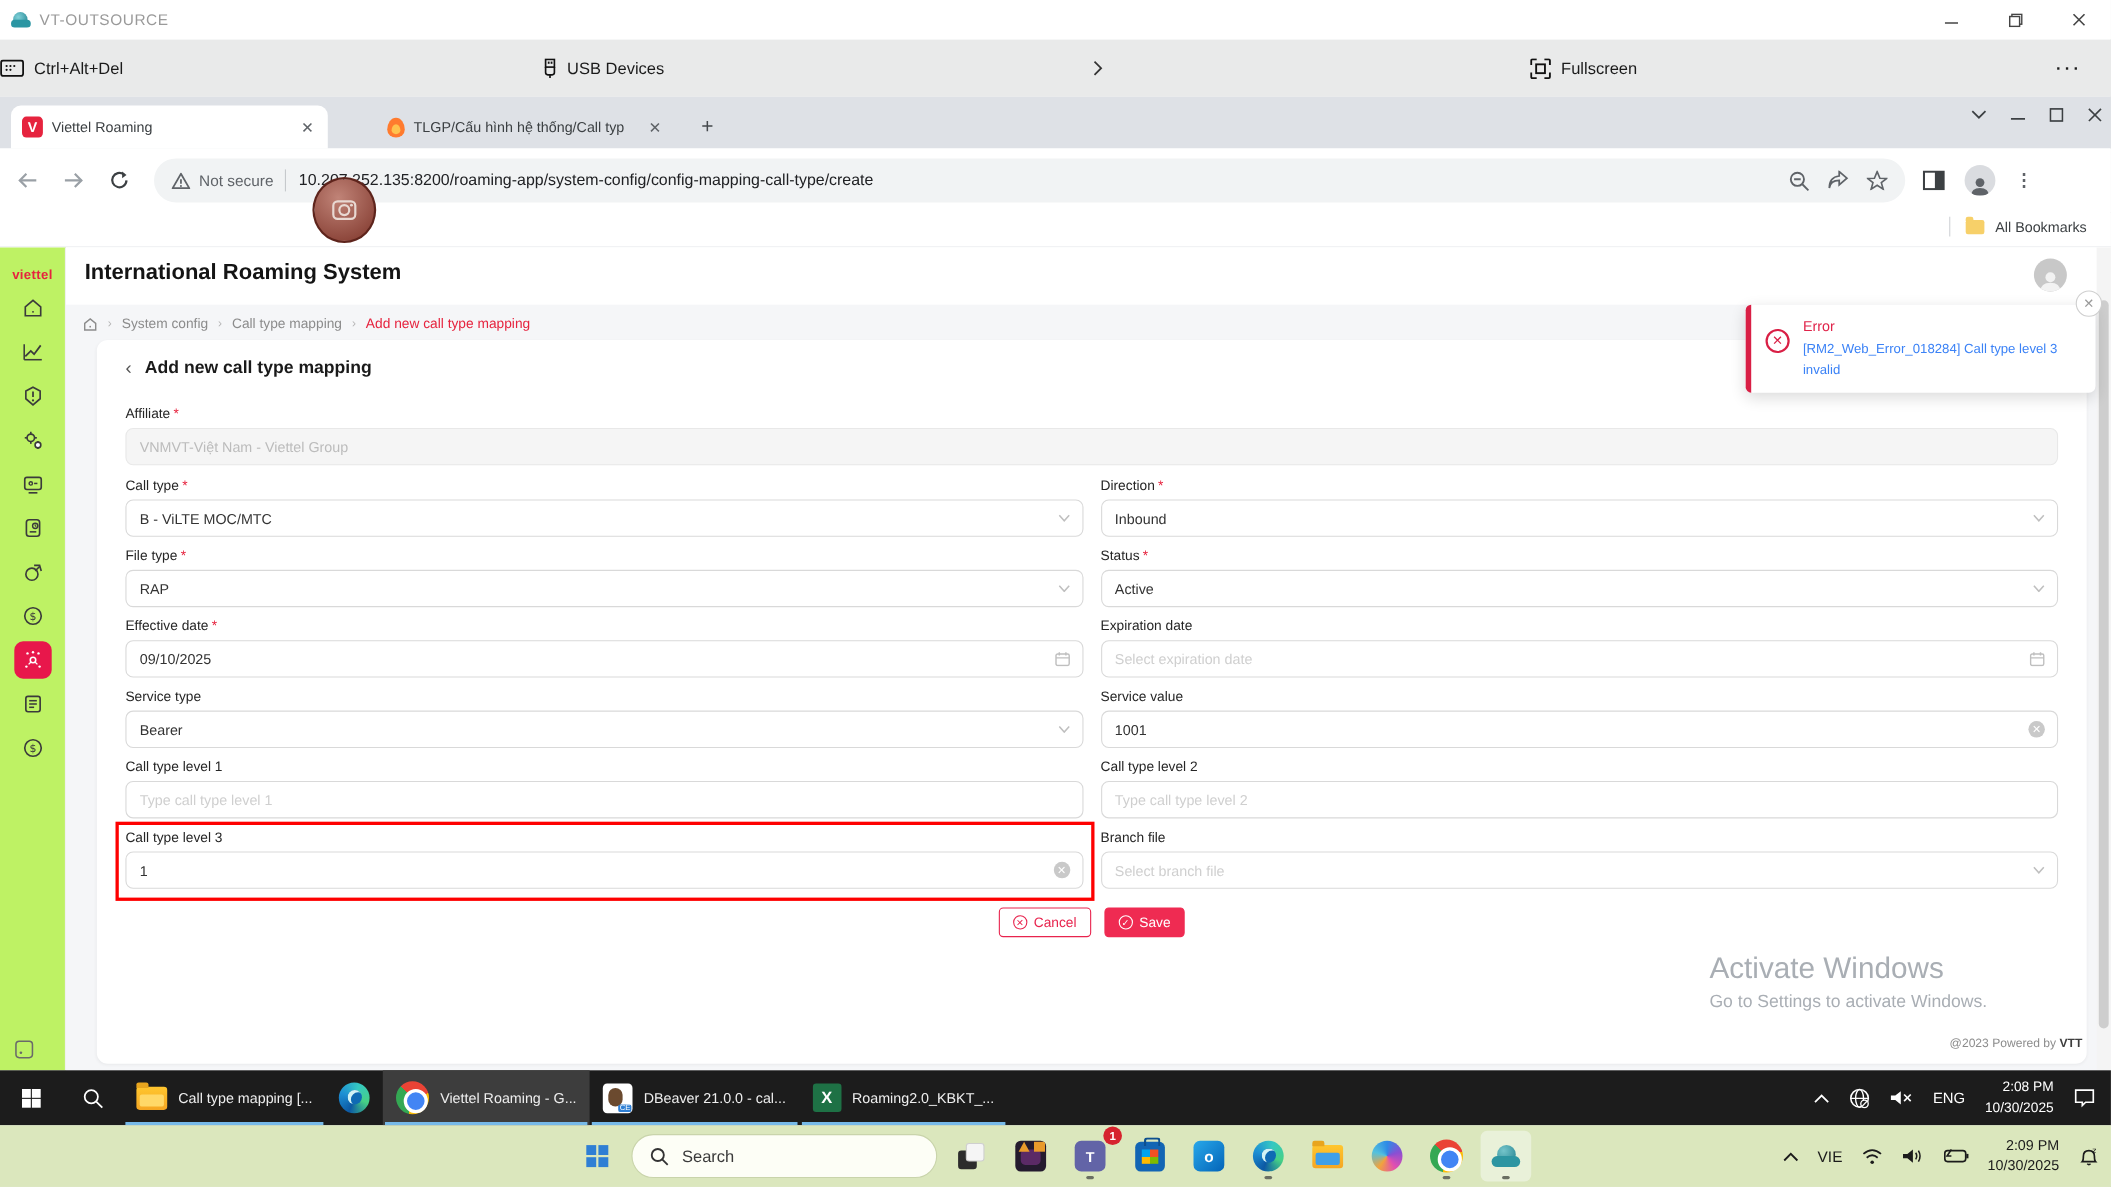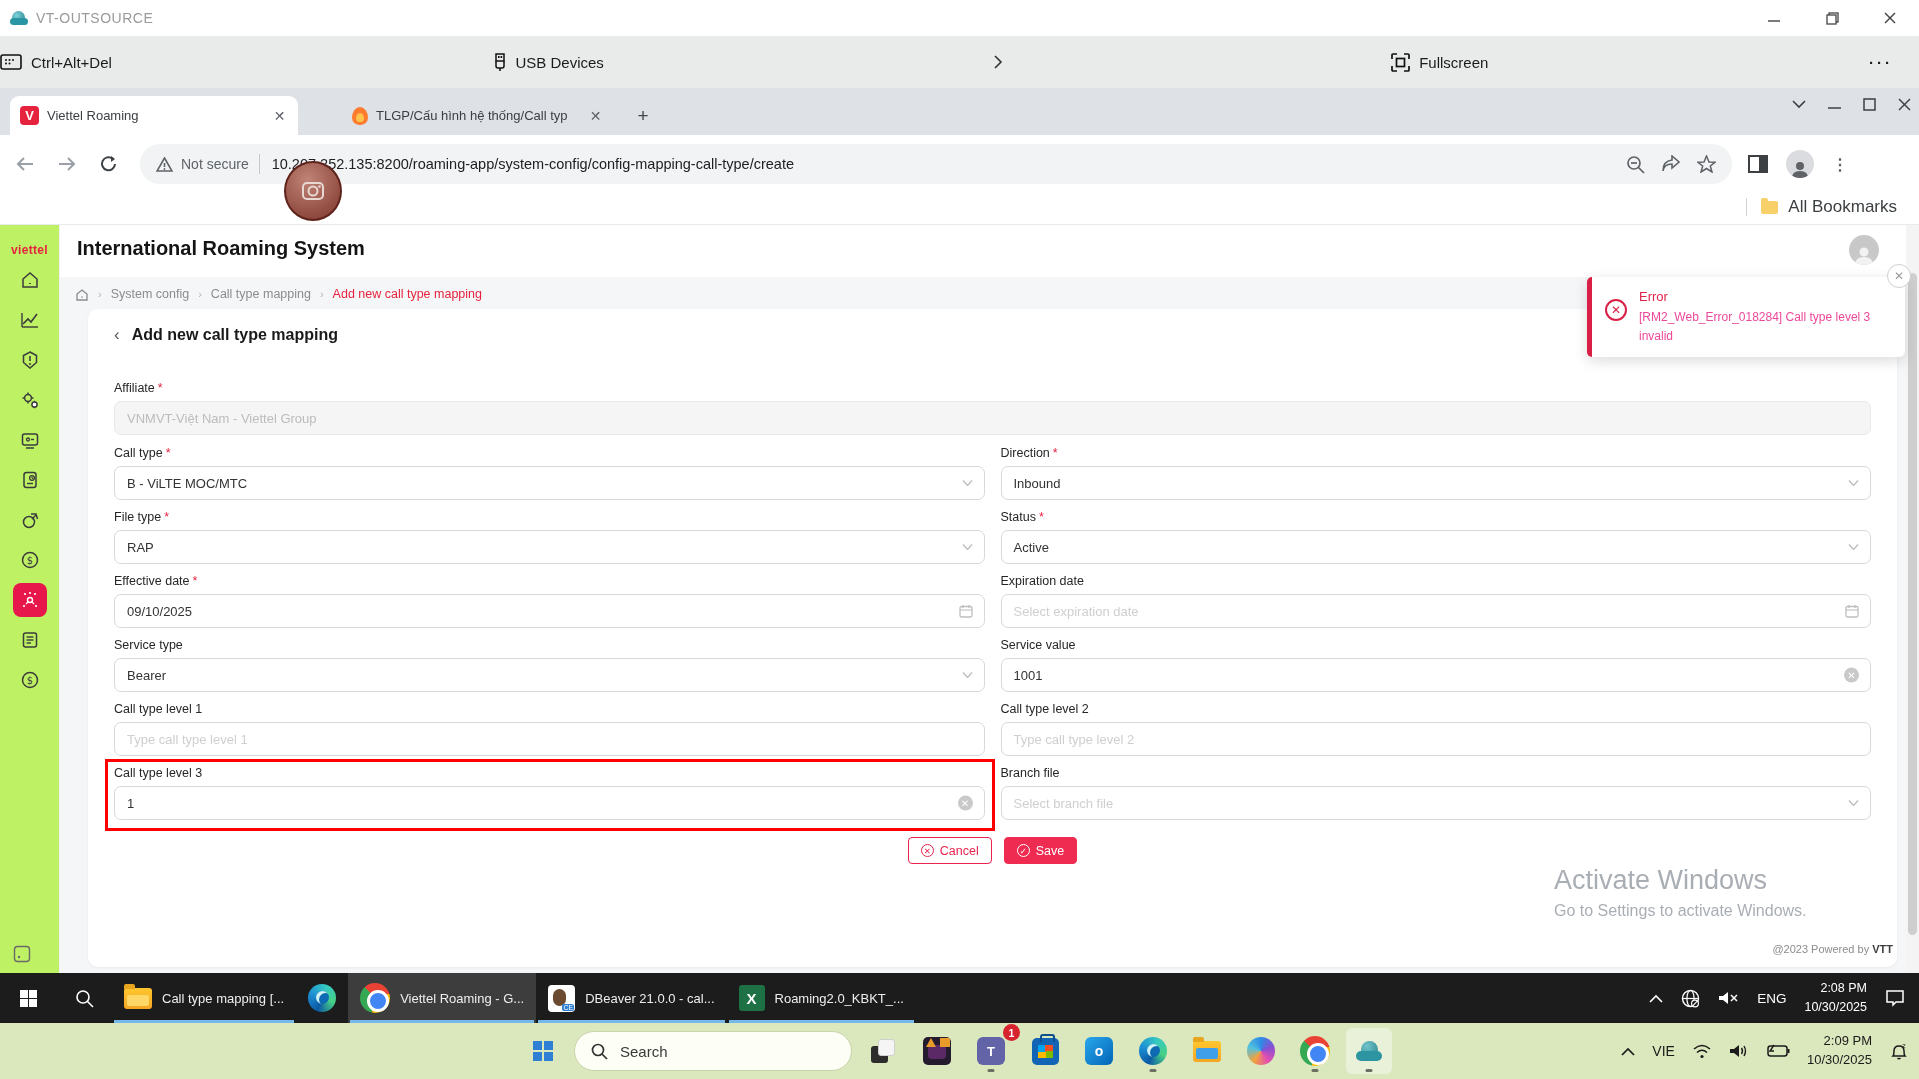--- a/index.html
+++ b/index.html
@@ -52,21 +52,21 @@
   .omnibox .divider { width:1px; height:20px; background:#c6c9cc; margin-right:12px; }
   .omnibox .url { color:#202124; font-size:14.5px; flex:1; white-space:nowrap; overflow:hidden; }
   .omni-ic { margin-left:16px; display:flex; align-items:center; }
   .after-omni { display:flex; align-items:center; gap:18px; margin-left:16px; }
   .profile-dot { width:28px; height:28px; border-radius:50%; background:#dadce0; display:flex; align-items:flex-end; justify-content:center; overflow:hidden; }
 
   
   .bookbar { position:absolute; left:0; top:193px; width:1919px; height:32px; background:#fff;
              border-bottom:1px solid #e8eaed; }
   .bookright { position:absolute; right:22px; top:4px; display:flex; align-items:center; gap:10px;
-               font-size:17px; color:#3c4043; }
+               font-size:13px; color:#3c4043; }
   .bookright .sep { width:1px; height:18px; background:#d0d3d6; margin-right:4px; }
   .folder-sm { width:17px; height:13px; background:#f7d069; border-radius:2px; position:relative; }
   .folder-sm:before { content:""; position:absolute; left:0; top:-3px; width:7px; height:4px; background:#f7d069;
                       border-radius:2px 2px 0 0; }
 
   
   .page { position:absolute; left:0; top:225px; width:1919px; height:748px; background:#fff; }
   .sidebar { position:absolute; left:0; top:0; width:60px; height:748px; background:#bef264;
              border-right:1px solid #f0f0f0; display:flex; flex-direction:column; align-items:center; }
   .vlogo { margin-top:18px; font-size:12px; font-weight:bold; color:#e6233e; letter-spacing:.3px; }
@@ -94,42 +94,42 @@
   .field { position:relative; }
   .field label { display:block; font-size:12.5px; color:#262626; margin-bottom:6px; }
   .req { color:#e6233e; margin-left:3px; }
   .input { height:34px; border:1px solid #d9d9d9; border-radius:7px; background:#fff; display:flex;
            align-items:center; padding:0 12px; font-size:13px; color:#333; position:relative; }
   .input .ph { color:#cfcfcf; }
   .input.disabled { background:#f5f5f5; border-color:#e8e8e8; color:#bcbcbc; }
   .suffix { position:absolute; right:11px; top:50%; transform:translateY(-50%); display:flex; align-items:center; }
   .clear-ic { width:15px; height:15px; border-radius:50%; background:#c9c9c9; color:#fff; font-size:10px;
               display:flex; align-items:center; justify-content:center; }
-  .aff-row { margin-top:36px; }
+  .aff-row { margin-top:24px; }
   .form-grid { margin-top:11px; display:grid; grid-template-columns:1fr 1fr; column-gap:16px; row-gap:10px; }
   .hl { position:relative; }
   .hl:after { content:""; position:absolute; left:-9px; right:-10px; top:-7px; bottom:-11px;
               border:3px solid #fe0000; pointer-events:none; }
   .form-actions { display:flex; justify-content:center; gap:12px; margin-top:17px; }
   .btn { height:27px; border-radius:4px; display:flex; align-items:center; gap:6px; padding:0 12px;
          font-size:12.5px; }
   .btn-cancel { background:#fff; border:1px solid #e8244e; color:#e8244e; }
   .btn-save { background:#ef2b52; border:1px solid #ef2b52; color:#fff; }
   .circ-ic { width:13px; height:13px; border-radius:50%; border:1px solid currentColor; display:flex;
              align-items:center; justify-content:center; font-size:8.5px; }
 
   .toast { position:absolute; top:52px; right:14px; width:318px; min-height:76px; background:#fff;
            border-radius:6px; box-shadow:0 4px 14px rgba(0,0,0,.14); padding:12px 14px 12px 52px; z-index:5; }
   .toast:before { content:""; position:absolute; left:0; top:0; bottom:0; width:5px; background:#d91f45;
                   border-radius:6px 0 0 6px; }
   .toast-ic { position:absolute; left:18px; top:22px; width:22px; height:22px; border-radius:50%;
               border:2px solid #d91f45; color:#d91f45; display:flex; align-items:center; justify-content:center;
               font-size:12px; }
   .toast-title { color:#e0244a; font-size:13px; margin-bottom:4px; }
-  .toast-msg { color:#ec4899; font-size:12px; line-height:1.55; }
+  .toast-msg { color:#3b82f6; font-size:12px; line-height:1.55; }
   .toast-close { position:absolute; right:-6px; top:-13px; width:24px; height:24px; border-radius:50%;
                  background:#fff; border:1px solid #cfcfcf; color:#9a9a9a; font-size:12px; display:flex;
                  align-items:center; justify-content:center; }
 
   .watermark { position:absolute; left:1494px; top:640px; color:#a9aeb4; }
   .watermark .l1 { font-size:27px; }
   .watermark .l2 { font-size:16px; margin-top:6px; }
   .appfooter { position:absolute; right:26px; top:718px; font-size:11px; color:#8c8c8c; }
   .appfooter b { color:#3e3e3e; }
   .scrollbar { position:absolute; right:0; top:0; width:13px; height:748px; background:#f4f4f4; }

